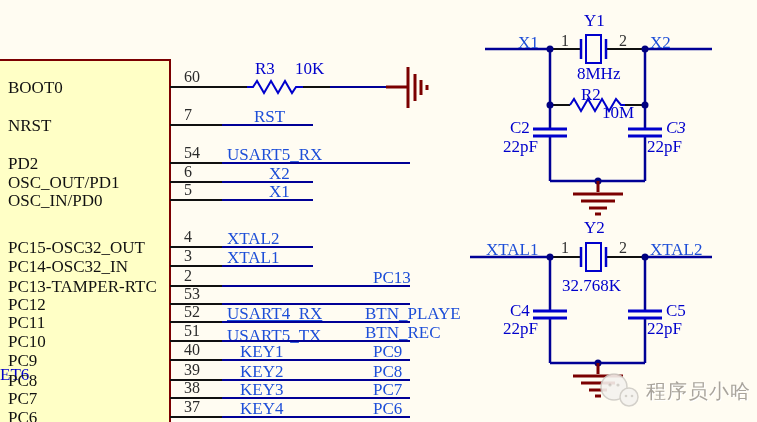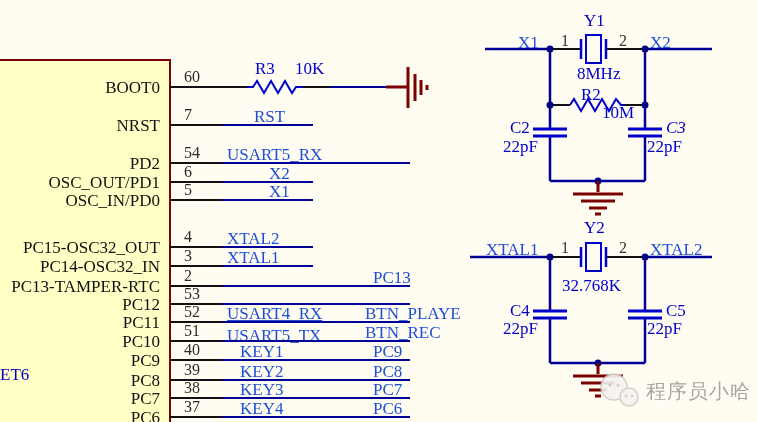--- a/index.html
+++ b/index.html
@@ -14,21 +14,21 @@
   .t-net{font-size:17px; color:#1d4ed8;}
   .t-val{font-size:17px; color:#0000CC;}
   .t-pinno{font-size:16px; color:#333;}
   .hline{position:absolute; height:2px;}
   .wire{background:#000096;}
   .stub{background:#101010;}
   .mcu-body{
     position:absolute; left:-120px; top:59px; width:291px; height:400px;
     background:#FFFFC6; border:2px solid #7B0000; box-sizing:border-box;
   }
-  .pin-name{left:0; width:160px; text-align:right;}
+  .pin-name{left:0; width:160px; text-align:left;padding-left:8px;}
   .wm-text{
     font-family:"DejaVu Sans", sans-serif;
     font-size:20px; color:#a9a49c; letter-spacing:1px;
     text-shadow:1px 1px 0 #ffffff;
   }
   svg{position:absolute; overflow:visible;}
 </style>
 </head>
 <body>
 

